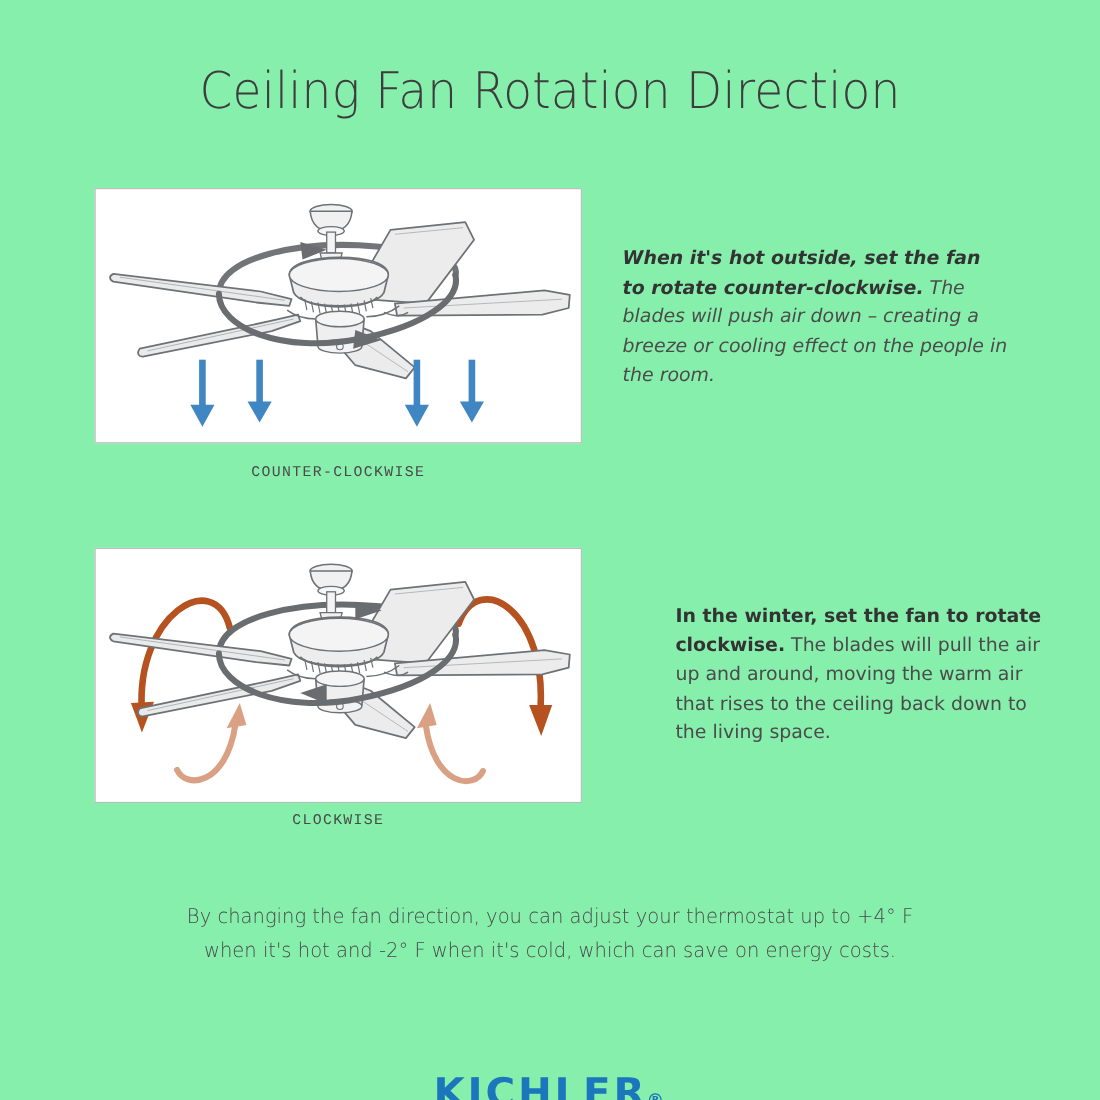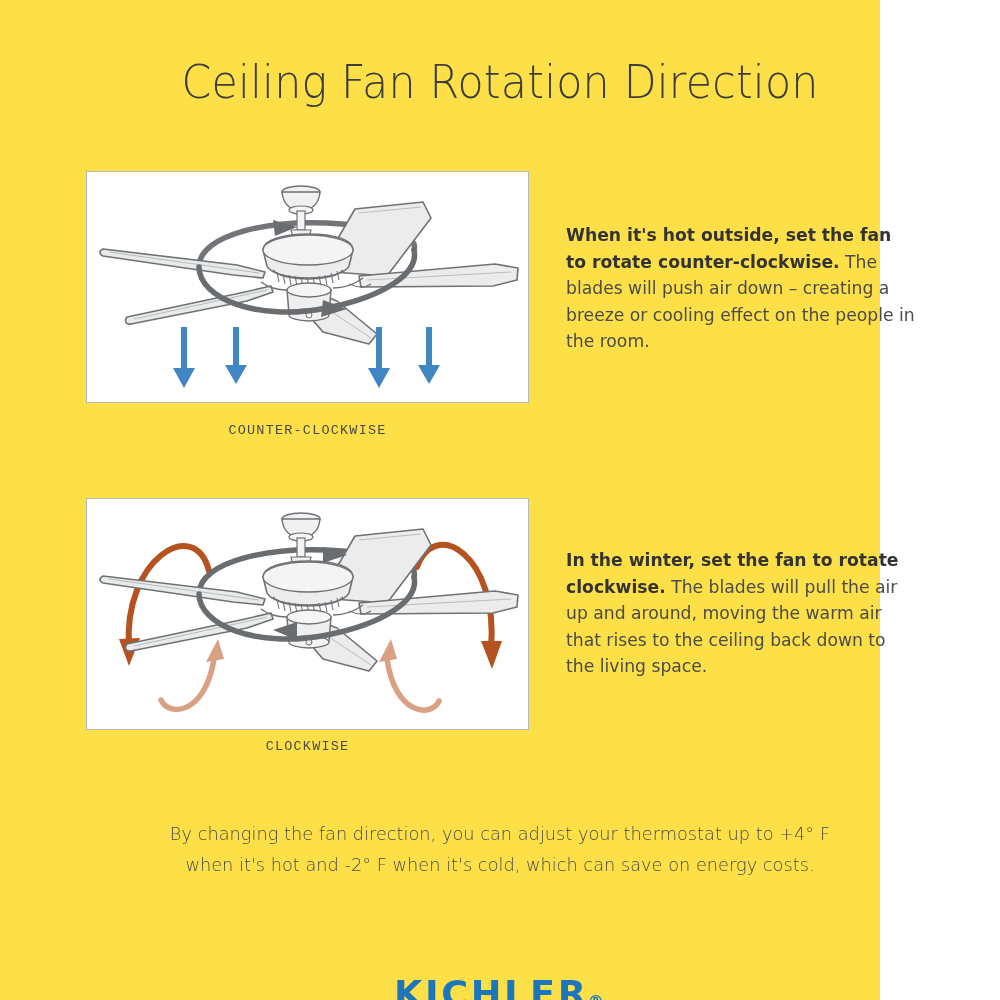--- a/index.html
+++ b/index.html
@@ -9,23 +9,23 @@
   body {
     width: 1000px;
     height: 1000px;
     background: #ffffff;
     font-family: "Liberation Sans", sans-serif;
     color: #3a3a3a;
     overflow: hidden;
   }
   .page {
     position: relative;
-    width: 880px;
+    width: 1000px;
     height: 1000px;
-    background: #fde047;
+    background: #86efac;
   }
   .page-title {
     position: absolute;
     left: 0;
     top: 55px;
     width: 1000px;
     text-align: center;
     font-family: "DejaVu Sans", sans-serif;
     font-weight: 300;
     font-size: 46px;
@@ -74,22 +74,22 @@
   .body-text {
     position: absolute;
     left: 566px;
     width: 350px;
     font-family: "DejaVu Sans", sans-serif;
     font-size: 17.2px;
     line-height: 26.5px;
     color: #4b4b4b;
     font-weight: 400;
   }
-  .body-a { top: 51px; }
-  .body-b { top: 49px; }
+  .body-a { top: 51px; font-style: italic; }
+  .body-b { top: 49px; margin-left: 48px; }
   .body-text b {
     font-weight: 700;
     color: #333333;
   }
 
   
   .footnote {
     position: absolute;
     left: 110px;
     top: 818px;

